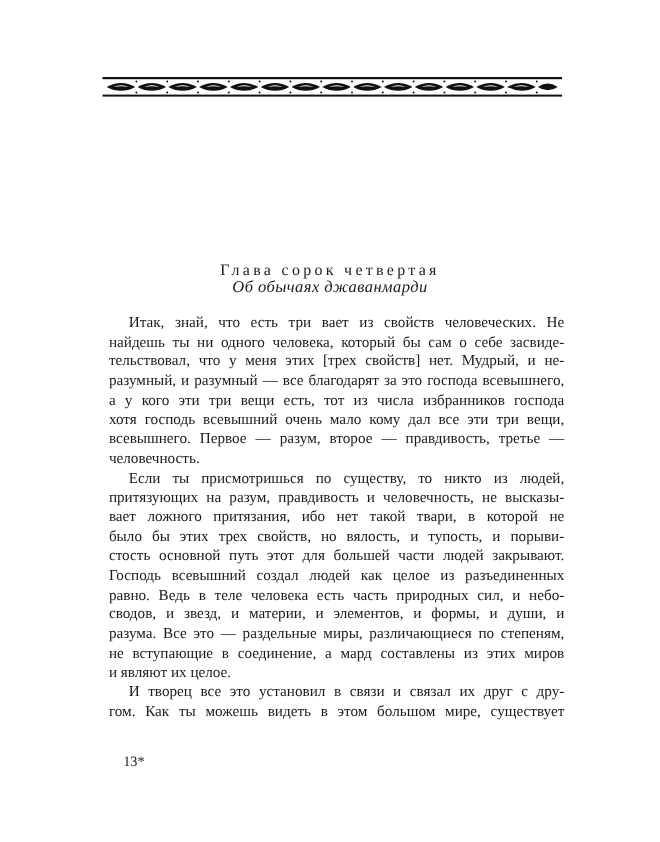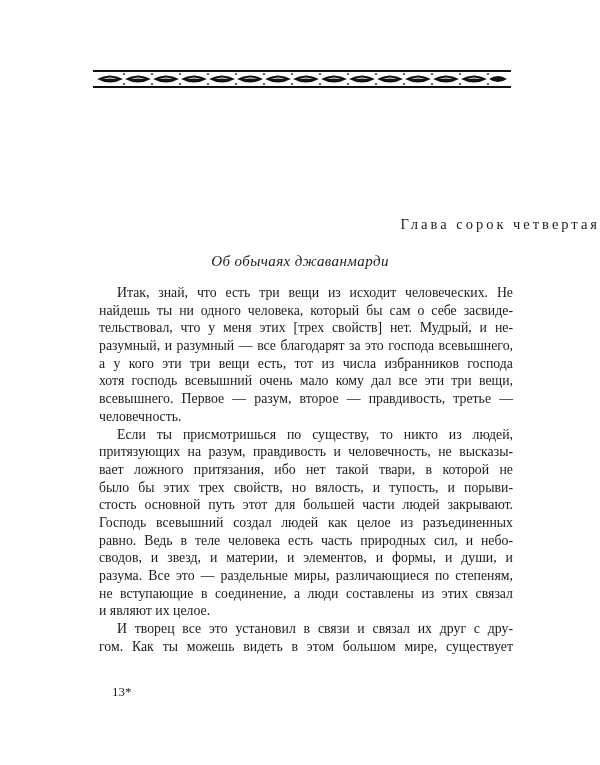--- a/index.html
+++ b/index.html
@@ -1,19 +1,19 @@
 <!DOCTYPE html>
 <html><head>
 <meta charset="utf-8">
 <style>
   html, body { margin: 0; padding: 0; background: #ffffff; }
   body { width: 600px; height: 765px; position: relative; overflow: hidden;
          font-family: "DejaVu Serif", "Liberation Serif", serif; color: #1a1a1a; }
   .ornament { position: absolute; left: 93px; top: 70px; width: 418px; height: 18px; }
-  .chapter-title { position: absolute; left: 0; width: 600px; top: 216px; text-align: right;
+  .chapter-title { position: absolute; left: 0; width: 600px; top: 238px; text-align: center;
          font-family: "Liberation Serif", serif; font-size: 14.5px; letter-spacing: 3px; }
   .chapter-subtitle { position: absolute; left: 0; width: 600px; top: 253px; text-align: center;
          font-family: "Liberation Serif", serif; font-style: italic; font-size: 15px; letter-spacing: 0.4px; }
   .body-text { position: absolute; left: 99px; top: 284px; width: 414px;
          font-family: "Liberation Serif", serif; font-size: 13.8px; line-height: 17.7px; }
   .line { display: block; white-space: nowrap; text-align: justify; text-align-last: justify; height: 17.7px; }
   .line.last { text-align-last: left; }
   .line.indent { padding-left: 18px; }
   .page-number { position: absolute; left: 112px; top: 684px; font-family: "Liberation Serif", serif;
          font-size: 13px; font-weight: normal; }
@@ -87,40 +87,40 @@
     <circle cx="395" cy="4" r="0.9"></circle>
       <circle cx="395" cy="14" r="0.9"></circle>
   </g>
 </svg>
 
 <div class="chapter-title">Глава сорок четвертая</div>
 <div class="chapter-subtitle">Об обычаях джаванмарди</div>
 
 <div class="body-text">
   <div>
-    <span class="line indent">Итак, знай, что есть три вещи из исходит человеческих. Не</span>
+    <span class="line indent">Итак, знай, что есть три вает из свойств человеческих. Не</span>
     <span class="line">найдешь ты ни одного человека, который бы сам о себе засвиде-</span>
     <span class="line">тельствовал, что у меня этих [трех свойств] нет. Мудрый, и не-</span>
     <span class="line">разумный, и разумный — все благодарят за это господа всевышнего,</span>
     <span class="line">а у кого эти три вещи есть, тот из числа избранников господа</span>
     <span class="line">хотя господь всевышний очень мало кому дал все эти три вещи,</span>
     <span class="line">всевышнего. Первое — разум, второе — правдивость, третье —</span>
     <span class="line last">человечность.</span>
   </div>
   <div>
     <span class="line indent">Если ты присмотришься по существу, то никто из людей,</span>
     <span class="line">притязующих на разум, правдивость и человечность, не высказы-</span>
     <span class="line">вает ложного притязания, ибо нет такой твари, в которой не</span>
     <span class="line">было бы этих трех свойств, но вялость, и тупость, и порыви-</span>
     <span class="line">стость основной путь этот для большей части людей закрывают.</span>
     <span class="line">Господь всевышний создал людей как целое из разъединенных</span>
     <span class="line">равно. Ведь в теле человека есть часть природных сил, и небо-</span>
     <span class="line">сводов, и звезд, и материи, и элементов, и формы, и души, и</span>
     <span class="line">разума. Все это — раздельные миры, различающиеся по степеням,</span>
-    <span class="line">не вступающие в соединение, а люди составлены из этих связал</span>
+    <span class="line">не вступающие в соединение, а мард составлены из этих миров</span>
     <span class="line last">и являют их целое.</span>
   </div>
   <div>
     <span class="line indent">И творец все это установил в связи и связал их друг с дру-</span>
     <span class="line">гом. Как ты можешь видеть в этом большом мире, существует</span>
   </div>
 </div>
 
 <div class="page-number">13*</div>
 

